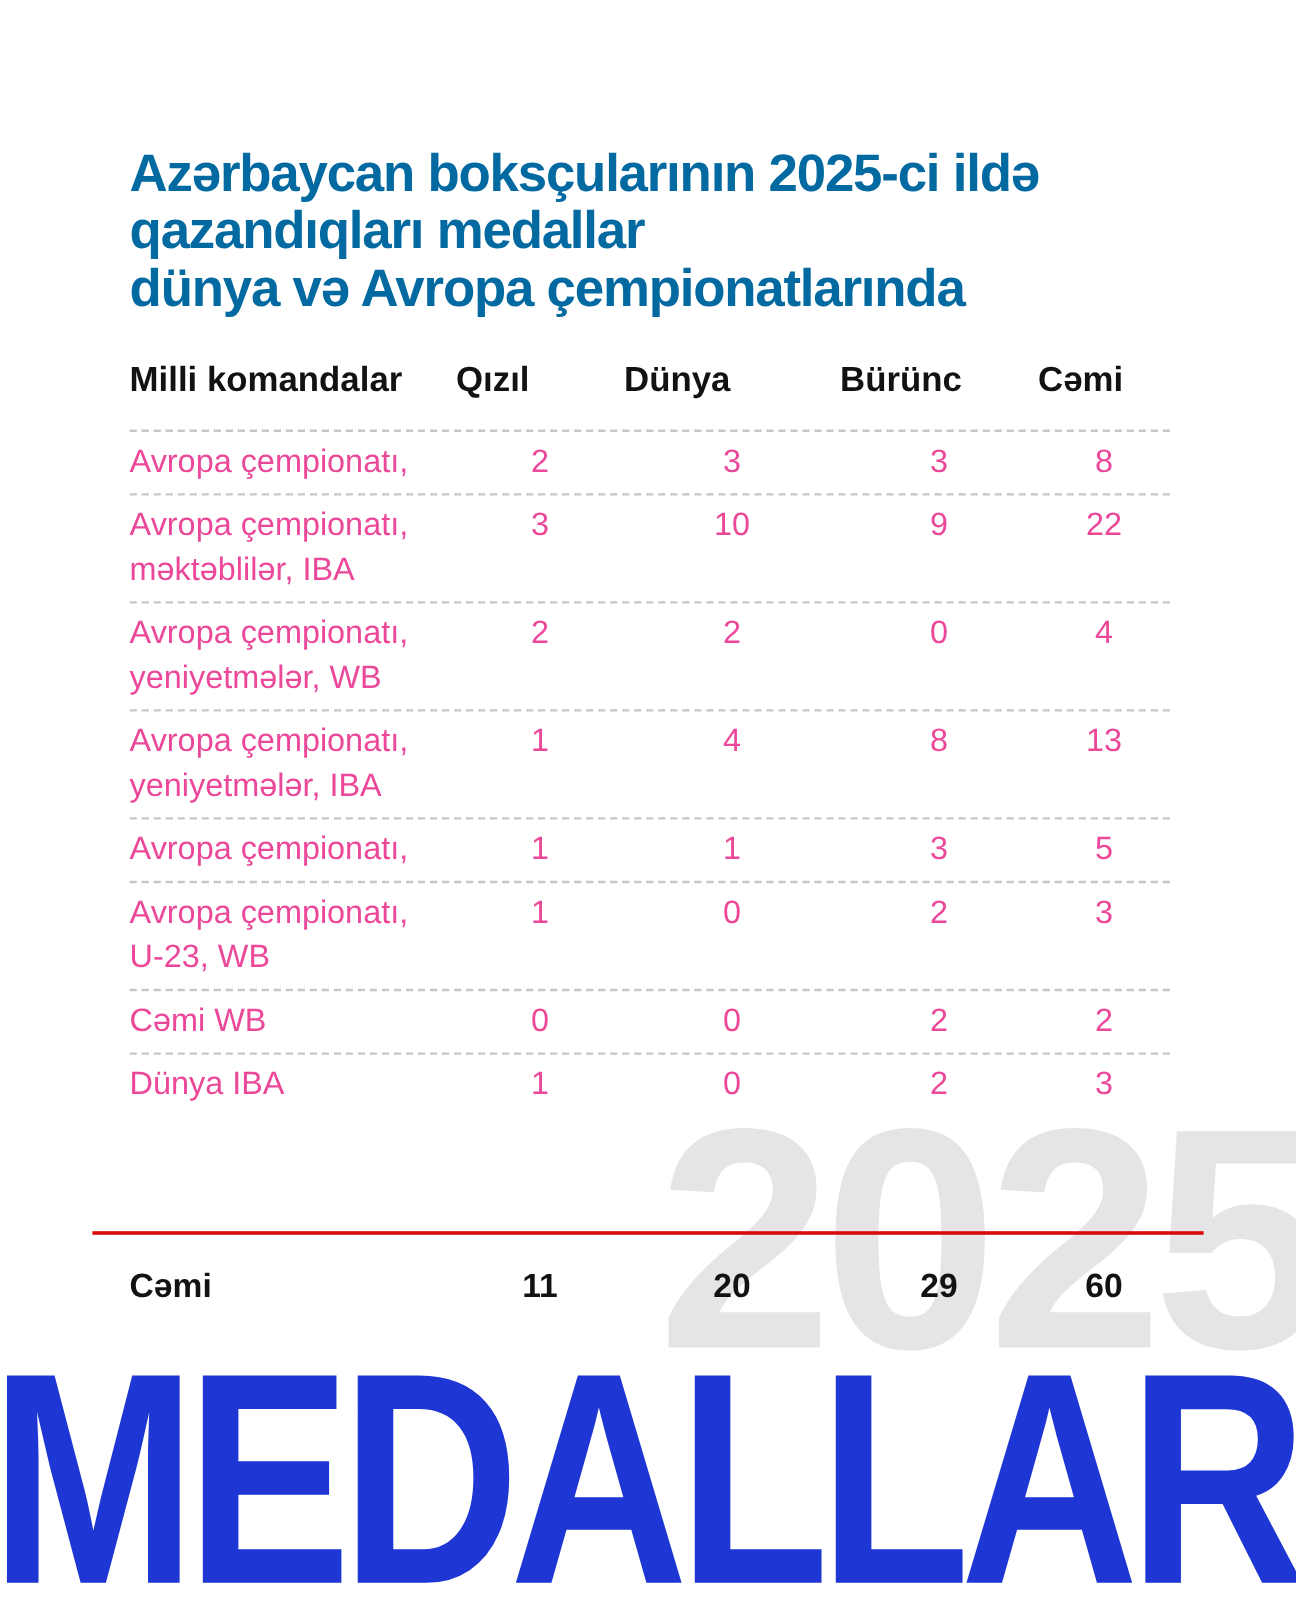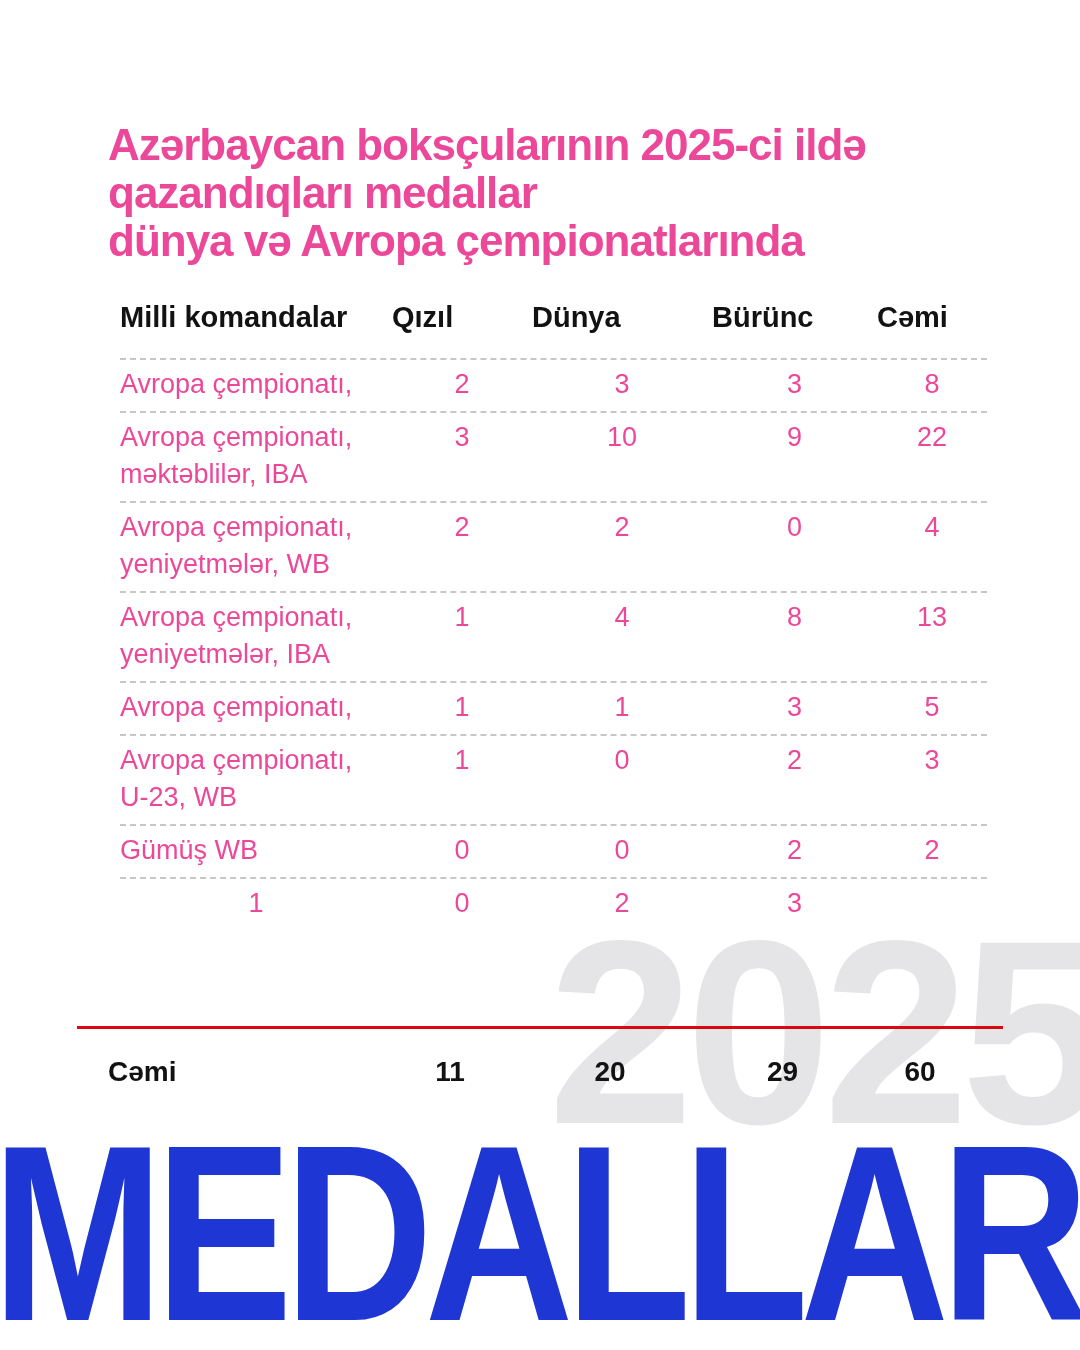--- a/index.html
+++ b/index.html
@@ -11,21 +11,21 @@
     overflow: hidden;
     font-family: "Liberation Sans", sans-serif;
   }
 
   
   .title {
     position: absolute;
     left: 108px;
     top: 92px;
     z-index: 2;
-    color: #ec4899;
+    color: #0369a1;
     font-size: 44px;
     font-weight: 800;
     line-height: 48px;
     letter-spacing: -1px;
     white-space: nowrap;
   }
 
   
   .watermark {
     position: absolute;
@@ -36,21 +36,21 @@
     font-size: 262px;
     font-weight: 800;
     line-height: 1;
     letter-spacing: -8px;
     white-space: nowrap;
   }
 
   
   .table {
     position: absolute;
-    left: 120px;
+    left: 108px;
     top: 292px;
     width: 867px;
     z-index: 1;
   }
   .grid {
     display: grid;
     grid-template-columns: 272px 140px 180px 165px 110px;
   }
   .thead {
     padding: 8px 0 24px 0;
@@ -193,28 +193,29 @@
         <div>Avropa çempionatı,</div>
         <div class="label-line2">U-23, WB</div>
       </div>
       <div class="num">1</div>
       <div class="num">0</div>
       <div class="num">2</div>
       <div class="num">3</div>
     </div>
 
     <div class="grid row">
-      <div>Gümüş WB</div>
-      <div class="num">0</div>
-      <div class="num">0</div>
-      <div class="num">2</div>
-      <div class="num">2</div>
-    </div>
-
-    <div class="grid row">
+      <div>Cəmi WB</div>
+      <div class="num">0</div>
+      <div class="num">0</div>
+      <div class="num">2</div>
+      <div class="num">2</div>
+    </div>
+
+    <div class="grid row">
+      <div>Dünya IBA</div>
       <div class="num">1</div>
       <div class="num">0</div>
       <div class="num">2</div>
       <div class="num">3</div>
     </div>
 
   </div>
 
   <div class="red-line"></div>
 

